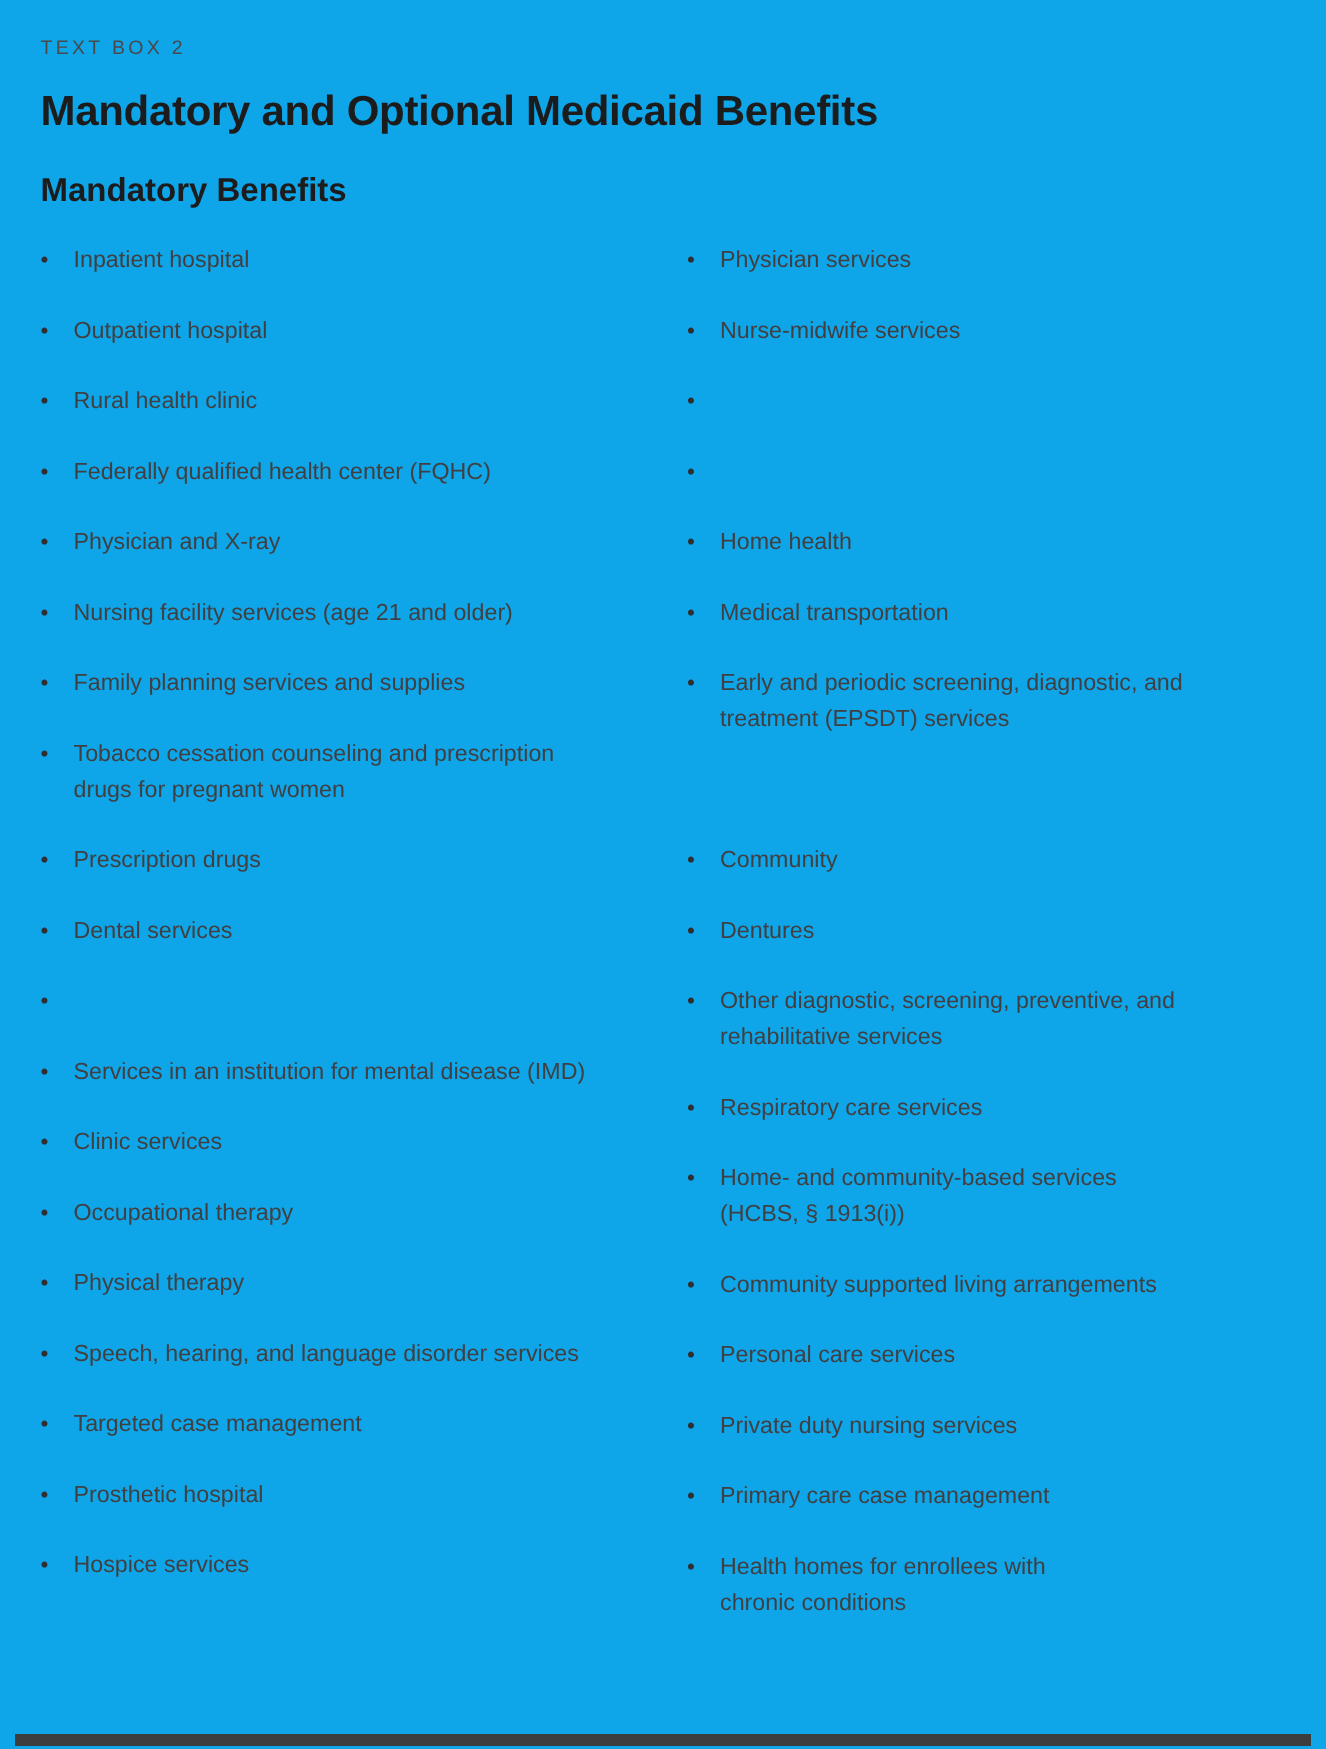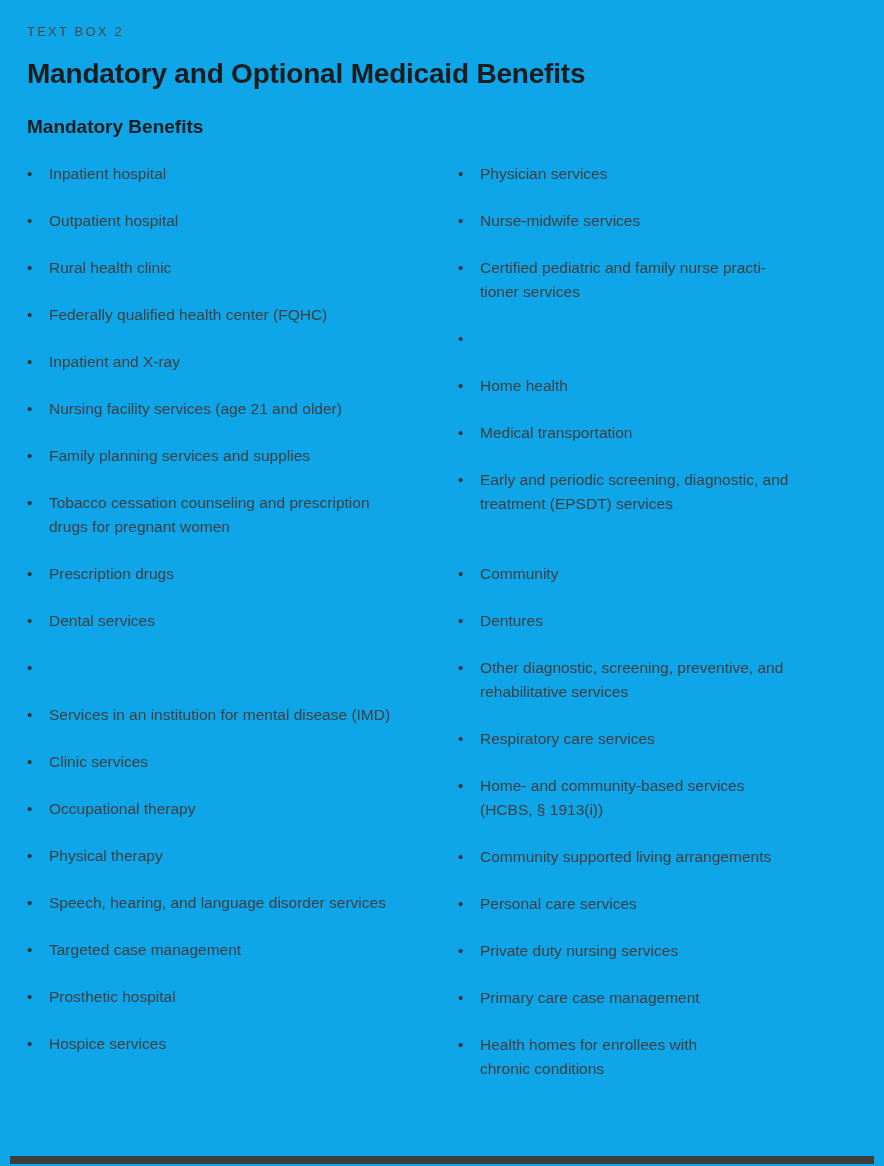--- a/index.html
+++ b/index.html
@@ -25,21 +25,21 @@
     margin: 0 0 19px 0;
   }
   .title {
     font-size: 28px;
     font-weight: 700;
     color: #1c1c1c;
     letter-spacing: -0.2px;
     margin: 0 0 27px 0;
   }
   .section-heading {
-    font-size: 19px;
+    font-size: 22px;
     font-weight: 700;
     color: #1c1c1c;
     margin: 0 0 25px 0;
     line-height: 20px;
   }
   .section {
     margin: 0 0 0 0;
   }
   .section + .section .section-heading {
     margin-top: 25px;
@@ -112,21 +112,21 @@
             <li class="bullet-item">
     <span class="dot">•</span>
     <span class="bullet-text">Rural health clinic</span>
   </li>
             <li class="bullet-item">
     <span class="dot">•</span>
     <span class="bullet-text">Federally qualified health center (FQHC)</span>
   </li>
             <li class="bullet-item">
     <span class="dot">•</span>
-    <span class="bullet-text">Inpatient and X-ray</span>
+    <span class="bullet-text">Physician and X-ray</span>
   </li>
             <li class="bullet-item">
     <span class="dot">•</span>
     <span class="bullet-text">Nursing facility services (age 21 and older)</span>
   </li>
             <li class="bullet-item">
     <span class="dot">•</span>
     <span class="bullet-text">Family planning services and supplies</span>
   </li>
             <li class="bullet-item">
@@ -141,22 +141,20 @@
             <li class="bullet-item">
     <span class="dot">•</span>
     <span class="bullet-text">Physician services</span>
   </li>
             <li class="bullet-item">
     <span class="dot">•</span>
     <span class="bullet-text">Nurse-midwife services</span>
   </li>
             <li class="bullet-item">
     <span class="dot">•</span>
-    <span class="bullet-text">Certified pediatric and family nurse practi-
-tioner services</span>
   </li>
             <li class="bullet-item">
     <span class="dot">•</span>
   </li>
             <li class="bullet-item">
     <span class="dot">•</span>
     <span class="bullet-text">Home health</span>
   </li>
             <li class="bullet-item">
     <span class="dot">•</span>

